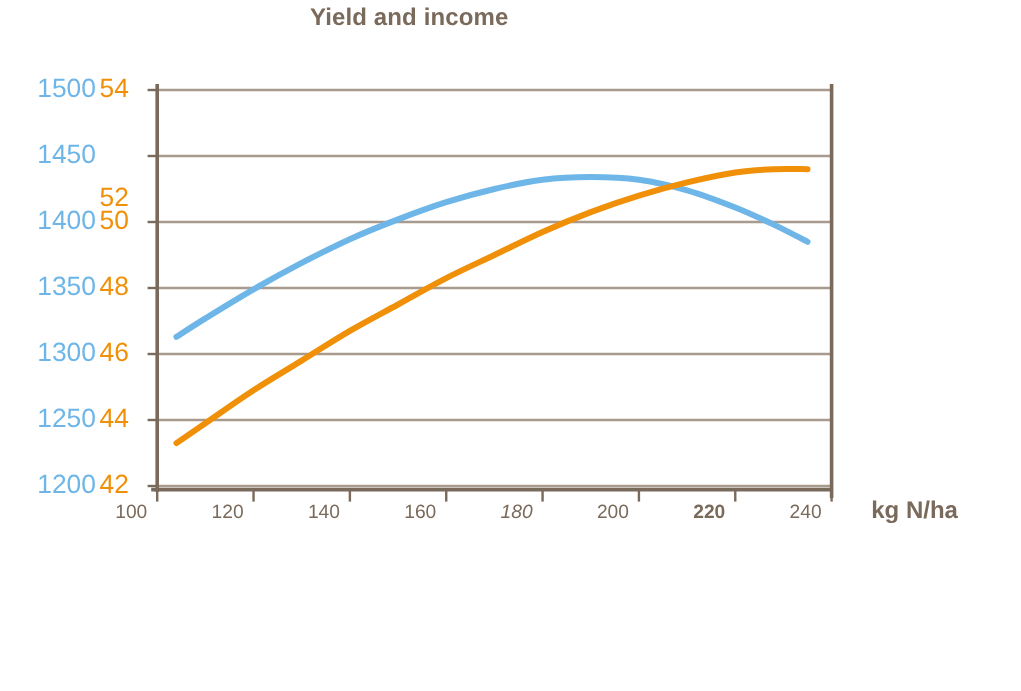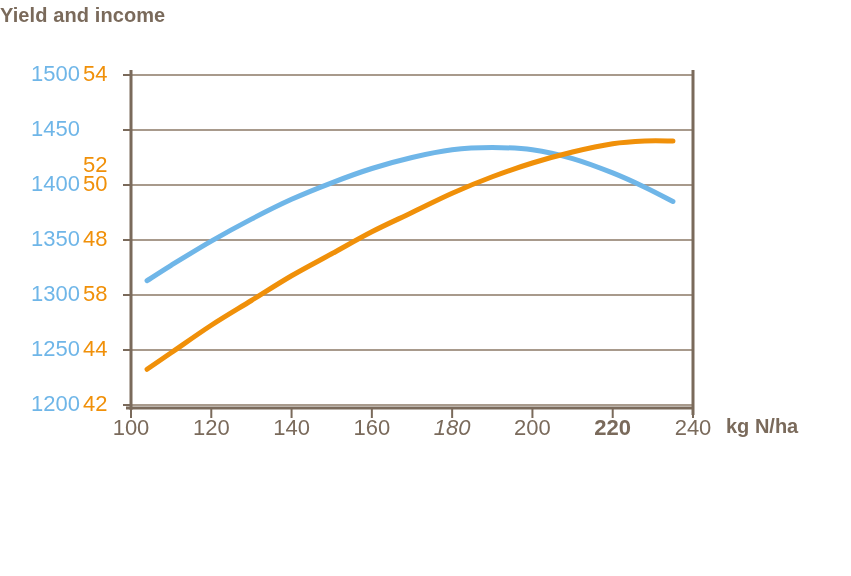--- a/index.html
+++ b/index.html
@@ -18,21 +18,21 @@
     position: absolute;
     left: 0; top: 0;
     width: 851px;
     height: 576px;
   }
   .chart-title {
     position: absolute;
     left: 0;
     top: 4px;
     width: 682px;
-    text-align: left;
+    text-align: center;
     font-size: 20px;
     font-weight: bold;
     color: #7A6A5B;
     letter-spacing: 0.1px;
   }
   .plot-svg {
     position: absolute;
     left: 0;
     top: 0;
   }
@@ -48,22 +48,21 @@
     width: 78px;
     left: 2px;
   }
   .ytick-right {
     color: #F09009;
     width: 40px;
     left: 83px;
   }
   .xtick {
     color: #7A6A5B;
-    font-size: 22px;
-    text-align: center;
+    font-size: 16px;
     width: 70px;
   }
   .x-unit-label {
     position: absolute;
     font-size: 20px;
     font-weight: bold;
     color: #7A6A5B;
     left: 726px;
     top: 415px;
     white-space: nowrap;
@@ -160,21 +159,21 @@
       <div class="axis-tick-label ytick-left" style="top: 228px;">1350</div>
       <div class="axis-tick-label ytick-left" style="top: 283px;">1300</div>
       <div class="axis-tick-label ytick-left" style="top: 338px;">1250</div>
       <div class="axis-tick-label ytick-left" style="top: 393px;">1200</div>
     </div>
   <div id="y-right-labels">
       <div class="axis-tick-label ytick-right" style="top: 63px;">54</div>
       <div class="axis-tick-label ytick-right" style="top: 118px; margin-top: 36px;">52</div>
       <div class="axis-tick-label ytick-right" style="top: 173px;">50</div>
       <div class="axis-tick-label ytick-right" style="top: 228px;">48</div>
-      <div class="axis-tick-label ytick-right" style="top: 283px;">58</div>
+      <div class="axis-tick-label ytick-right" style="top: 283px;">46</div>
       <div class="axis-tick-label ytick-right" style="top: 338px;">44</div>
       <div class="axis-tick-label ytick-right" style="top: 393px;">42</div>
     </div>
   <div id="x-labels">
       <div class="axis-tick-label xtick" style="left: 96px; top: 417px;">100</div>
       <div class="axis-tick-label xtick" style="left: 176.286px; top: 417px;">120</div>
       <div class="axis-tick-label xtick" style="left: 256.571px; top: 417px;">140</div>
       <div class="axis-tick-label xtick" style="left: 336.857px; top: 417px;">160</div>
       <div class="axis-tick-label xtick" style="left: 417.143px; top: 417px; font-style: italic;">180</div>
       <div class="axis-tick-label xtick" style="left: 497.429px; top: 417px;">200</div>

